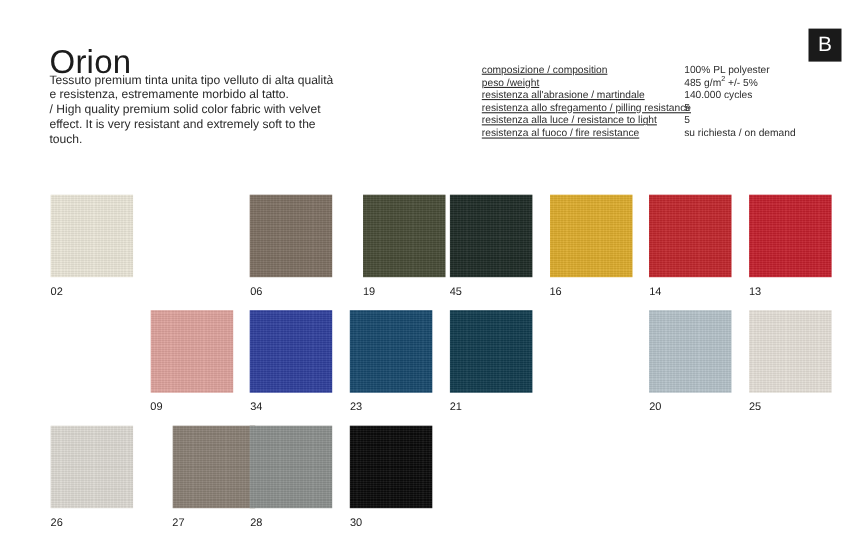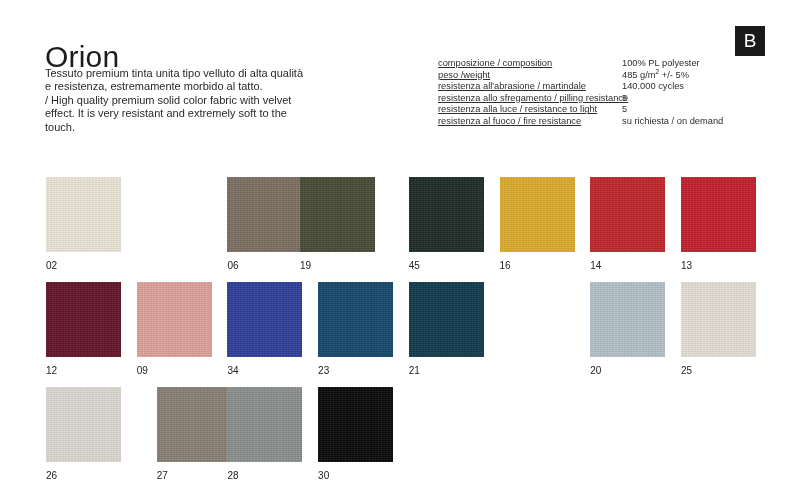--- a/index.html
+++ b/index.html
@@ -161,21 +161,21 @@
 <div id="swatch-grid">
     <div class="swatch-row">
       <div class="swatch-cell" style="left: 0px;">
         <div class="swatch-chip" style="background: rgb(233, 229, 215);"></div>
         <div class="swatch-label">02</div>
       </div>
       <div class="swatch-cell" style="left: 181.4px;">
         <div class="swatch-chip" style="background: rgb(125, 111, 98);"></div>
         <div class="swatch-label">06</div>
       </div>
-      <div class="swatch-cell" style="left: 254px;">
+      <div class="swatch-cell" style="left: 284px;">
         <div class="swatch-chip" style="background: rgb(71, 75, 54);"></div>
         <div class="swatch-label">19</div>
       </div>
       <div class="swatch-cell" style="left: 362.8px;">
         <div class="swatch-chip" style="background: rgb(30, 43, 38);"></div>
         <div class="swatch-label">45</div>
       </div>
       <div class="swatch-cell" style="left: 453.5px;">
         <div class="swatch-chip" style="background: rgb(220, 171, 44);"></div>
         <div class="swatch-label">16</div>
@@ -183,24 +183,20 @@
       <div class="swatch-cell" style="left: 544.2px;">
         <div class="swatch-chip" style="background: rgb(192, 38, 44);"></div>
         <div class="swatch-label">14</div>
       </div>
       <div class="swatch-cell" style="left: 634.9px;">
         <div class="swatch-chip" style="background: rgb(194, 31, 44);"></div>
         <div class="swatch-label">13</div>
       </div>
     </div>
     <div class="swatch-row">
-      <div class="swatch-cell" style="left: 0px;">
-        <div class="swatch-chip" style="background: rgb(100, 21, 42);"></div>
-        <div class="swatch-label">12</div>
-      </div>
       <div class="swatch-cell" style="left: 90.7px;">
         <div class="swatch-chip" style="background: rgb(221, 162, 156);"></div>
         <div class="swatch-label">09</div>
       </div>
       <div class="swatch-cell" style="left: 181.4px;">
         <div class="swatch-chip" style="background: rgb(47, 63, 155);"></div>
         <div class="swatch-label">34</div>
       </div>
       <div class="swatch-cell" style="left: 272.1px;">
         <div class="swatch-chip" style="background: rgb(23, 72, 107);"></div>

